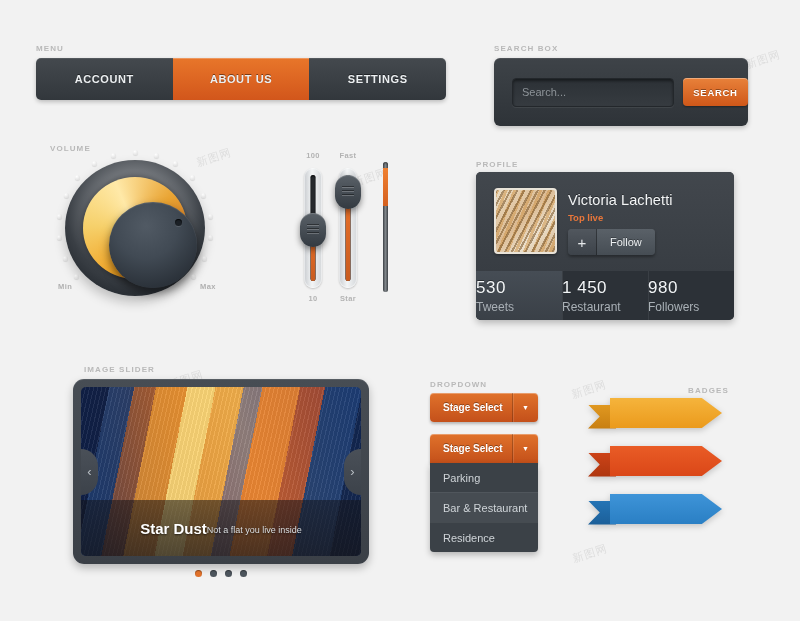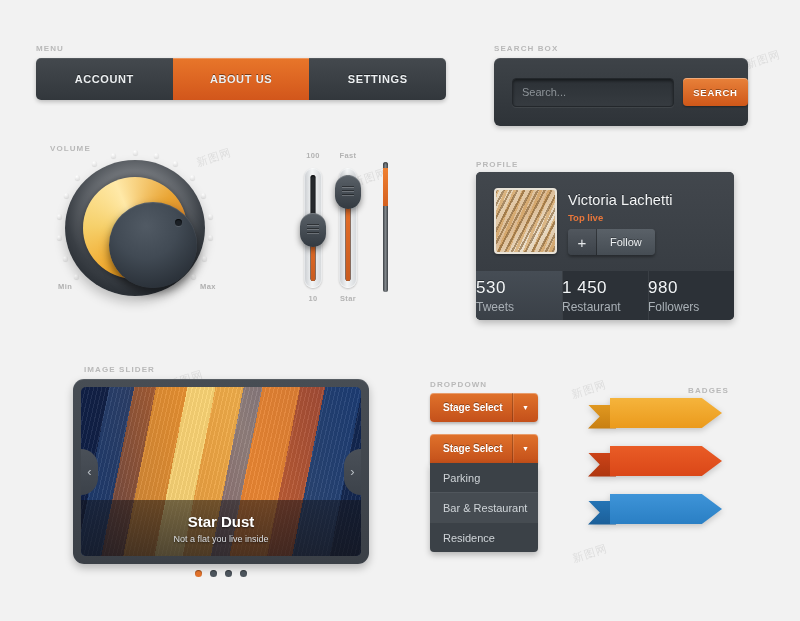--- a/index.html
+++ b/index.html
@@ -247,21 +247,21 @@
         rgba(28,60,116,.9) 78% 90%, rgba(16,36,78,.95) 90% 100%),
       linear-gradient(75deg,#19325f,#d9782c 45%,#f7c463 60%,#1d3d75);
   }
   #slide-photo::after{
     content:"";position:absolute;inset:0;
     background:repeating-linear-gradient(103deg, rgba(255,255,255,.07) 0 1px, rgba(0,0,0,.05) 1px 4px);
   }
   #slide-caption{
     position:absolute;left:0;right:0;bottom:0;height:56px;
     background:linear-gradient(rgba(20,20,25,.55),rgba(20,20,25,.72));
-    display:flex;flex-direction:column;align-items:center;justify-content:center;
+    display:flex;flex-direction:row;align-items:center;justify-content:center;
     z-index:3;
   }
   #slide-title{color:#fff;font-size:15px;font-weight:bold;text-shadow:0 1px 2px rgba(0,0,0,.6);}
   #slide-sub{color:#dcdfe2;font-size:9px;margin-top:4px;text-shadow:0 1px 2px rgba(0,0,0,.6);}
   .slider-arrow{
     position:absolute;top:50%;transform:translateY(-50%);
     width:17px;height:46px;
     background:linear-gradient(#4a5058,#3c424a);
     display:flex;align-items:center;justify-content:center;
     color:#b9bfc5;font-size:13px;cursor:pointer;z-index:4;

